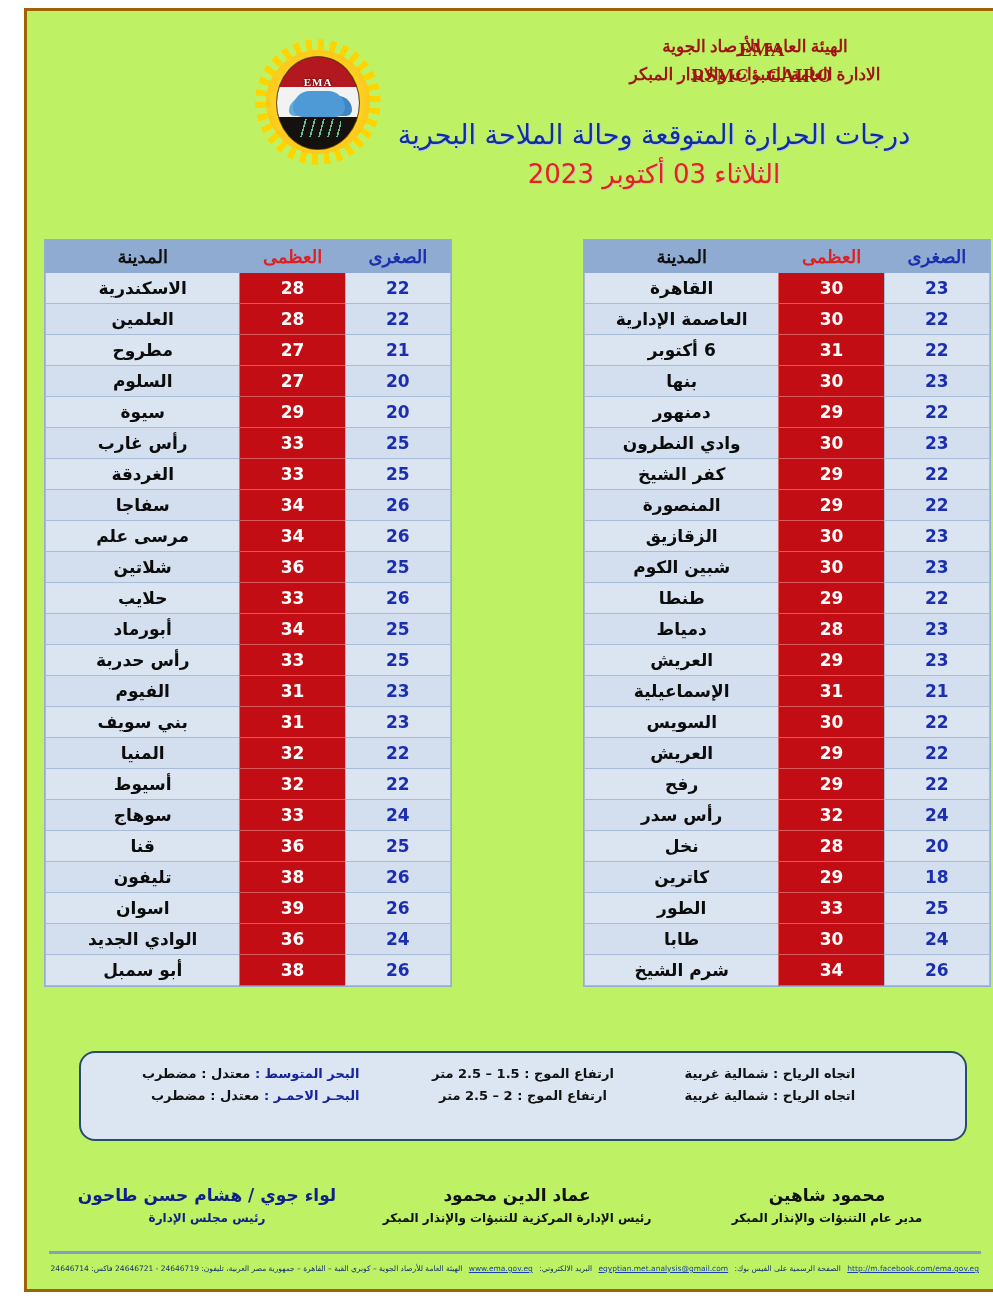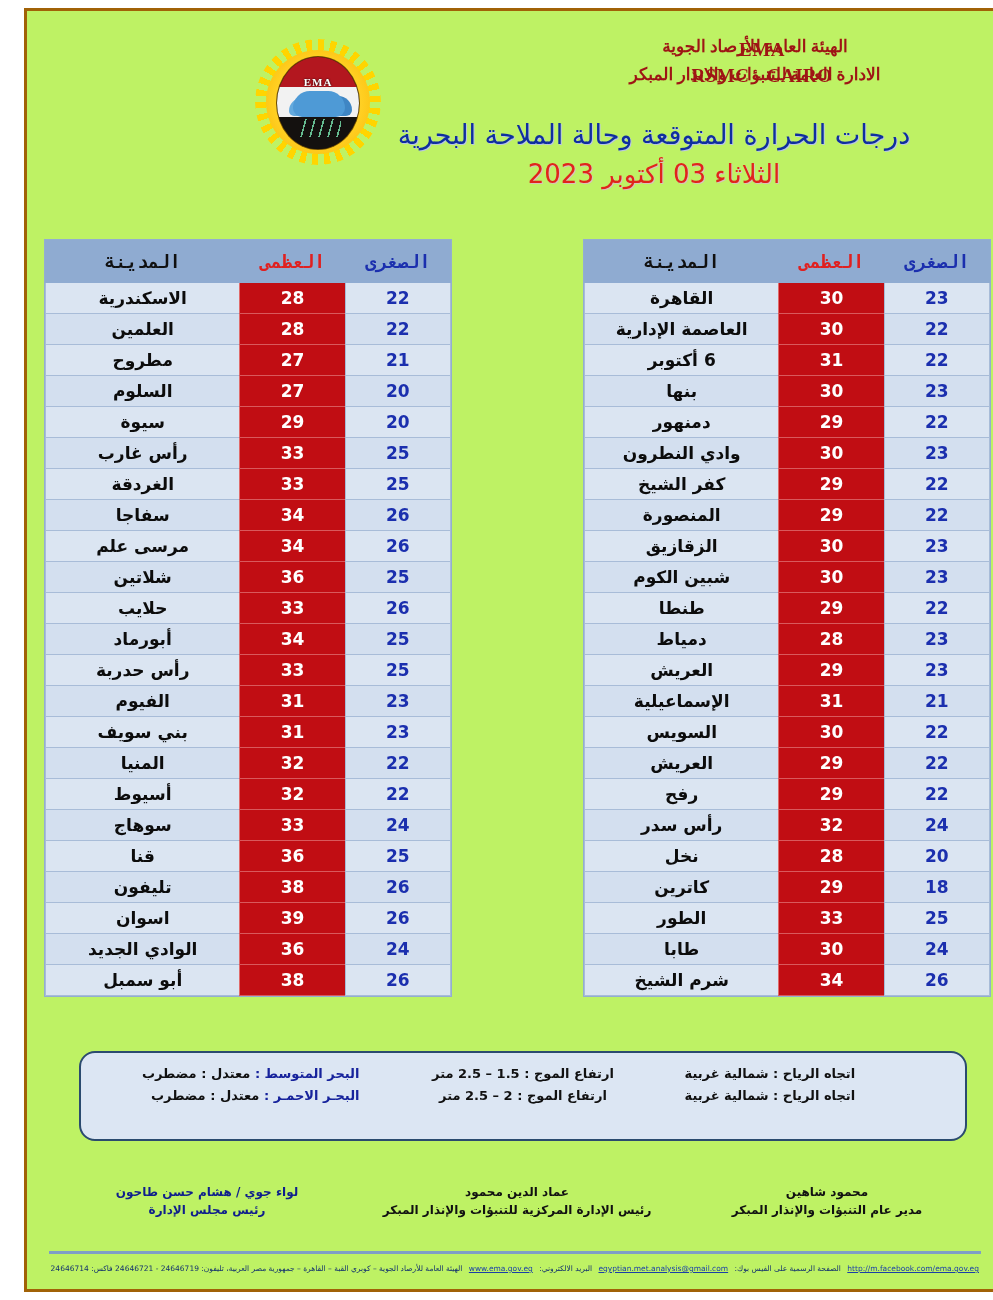--- a/index.html
+++ b/index.html
@@ -161,24 +161,24 @@
     border: 1px solid #93aed0;
     background: #dce6f3;
   }
   .tbl.right { right: 13px; }
   .tbl.left  { left: 17px; }
 
   table { border-collapse: collapse; width: 100%; }
 
   thead th {
     background: #8fabd1;
-    height: 42px;
+    height: 32px;
     font-size: 18px;
     font-weight: bold;
-    font-family: Liberation Mono, monospace;
+    font-family: Liberation Sans, sans-serif;
     border: 1px solid #8fabd1;
     padding: 0 6px;
     margin-top: 20px;
   }
   th.c-city { color: #101010; text-align: center; width: 48%; }
   th.c-max  { color: #e02020; text-align: center; width: 26%; }
   th.c-min  { color: #1b2fae; text-align: center; width: 26%; }
 
   tbody tr { height: 31px; }
   tbody td {
@@ -251,21 +251,21 @@
     justify-content: space-between;
     direction: rtl;
   }
   .sign {
     text-align: center;
     width: 300px;
     font-family: "DejaVu Sans", "Liberation Sans", sans-serif;
   }
   .sign .name {
     color: #111;
-    font-size: 12px;
+    font-size: 17px;
     font-weight: bold;
     line-height: 1.5;
   }
   .sign .role {
     color: #111;
     font-size: 12px;
     font-weight: bold;
     line-height: 1.5;
   }
   .sign.blue .name, .sign.blue .role { color: #0f1f8c; }

